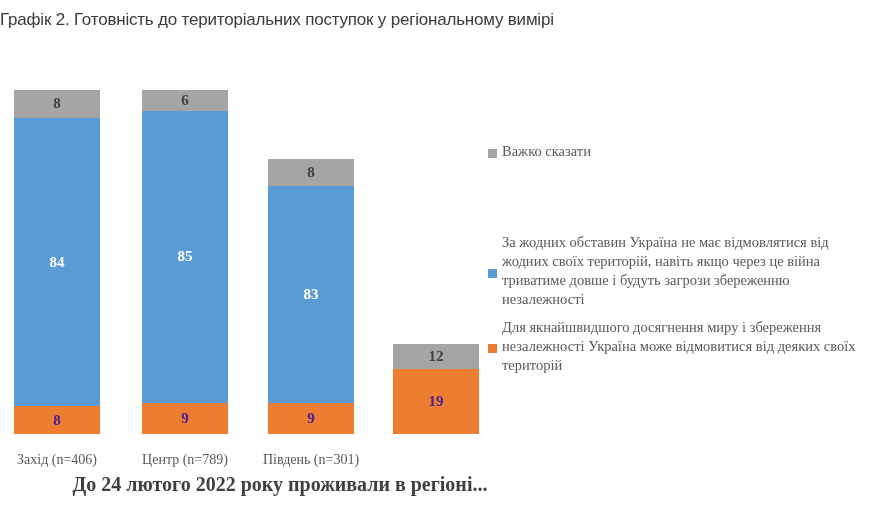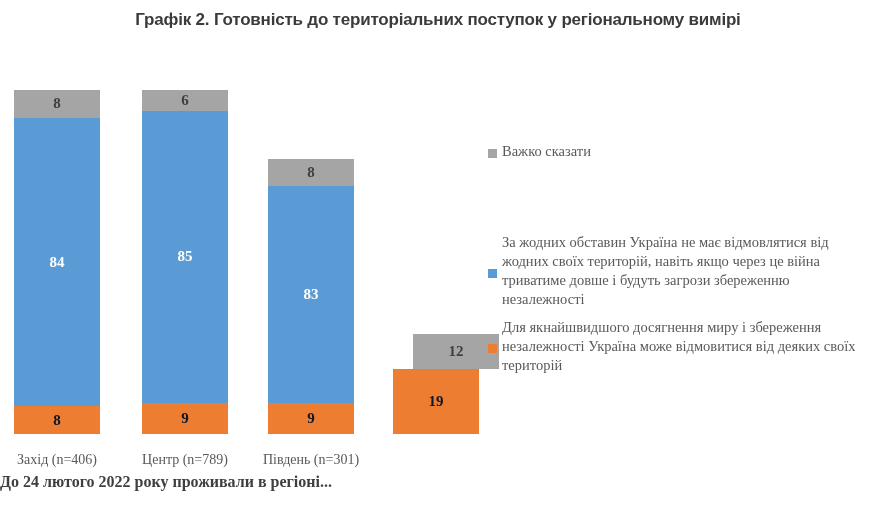--- a/index.html
+++ b/index.html
@@ -15,24 +15,23 @@
     overflow: hidden;
     position: relative;
   }
 
   
   .chart-title {
     position: absolute;
     top: 10px;
     left: 0;
     width: 876px;
-    text-align: center;
     font-family: "Liberation Sans", sans-serif;
     font-size: 17px;
-    font-weight: bold;
+    font-weight: normal;
     color: #3b3b3b;
     letter-spacing: -0.2px;
     white-space: nowrap;
   }
 
   
   .plot-area {
     position: absolute;
     left: 0;
     top: 86px;
@@ -54,21 +53,21 @@
     display: flex;
     align-items: center;
     justify-content: center;
     font-family: "Liberation Serif", serif;
     font-size: 15px;
     font-weight: bold;
     box-sizing: border-box;
   }
   .seg-hard   { background: #a5a5a5; color: #404040; }
   .seg-never  { background: #5b9bd5; color: #ffffff; }
-  .seg-cede   { background: #ed7d31; color: #0f172a; }
+  .seg-cede   { background: #ed7d31; color: #4c1d95; }
 
   
   .cat-labels {
     position: absolute;
     top: 436px;
     left: 0;
     width: 500px;
     height: 22px;
     margin-top: 16px;
   }
@@ -81,23 +80,23 @@
     color: #595959;
     white-space: nowrap;
   }
 
   
   .caption {
     position: absolute;
     top: 473px;
     left: 0;
     width: 560px;
-    text-align: left;
+    text-align: center;
     font-family: "Liberation Serif", serif;
-    font-size: 16px;
+    font-size: 20px;
     font-weight: bold;
     color: #3f3f3f;
     white-space: nowrap;
   }
 
   
   .legend {
     position: absolute;
     left: 488px;
     top: 120px;
@@ -149,21 +148,21 @@
     <div class="seg seg-cede" style="height:30.96px;">9</div>
   </div>
 
   <div class="bar-group" style="left:268px; width:86px;">
     <div class="seg seg-hard" style="height:27.52px;">8</div>
     <div class="seg seg-never" style="height:217px;">83</div>
     <div class="seg seg-cede" style="height:30.96px;">9</div>
   </div>
 
   <div class="bar-group" style="left:393px; width:86px;">
-    <div class="seg seg-hard" style="height:35px;margin-left:20px;">12</div>
+    <div class="seg seg-hard" style="height:25px;">12</div>
     <div class="seg seg-cede" style="height:65.36px;">19</div>
   </div>
 </div>
 
 <div class="cat-labels">
   <div class="cat-label" style="left:-6px; width:126px;">Захід (n=406)</div>
   <div class="cat-label" style="left:122px; width:126px;">Центр (n=789)</div>
   <div class="cat-label" style="left:248px; width:126px;">Південь (n=301)</div>
 </div>
 

